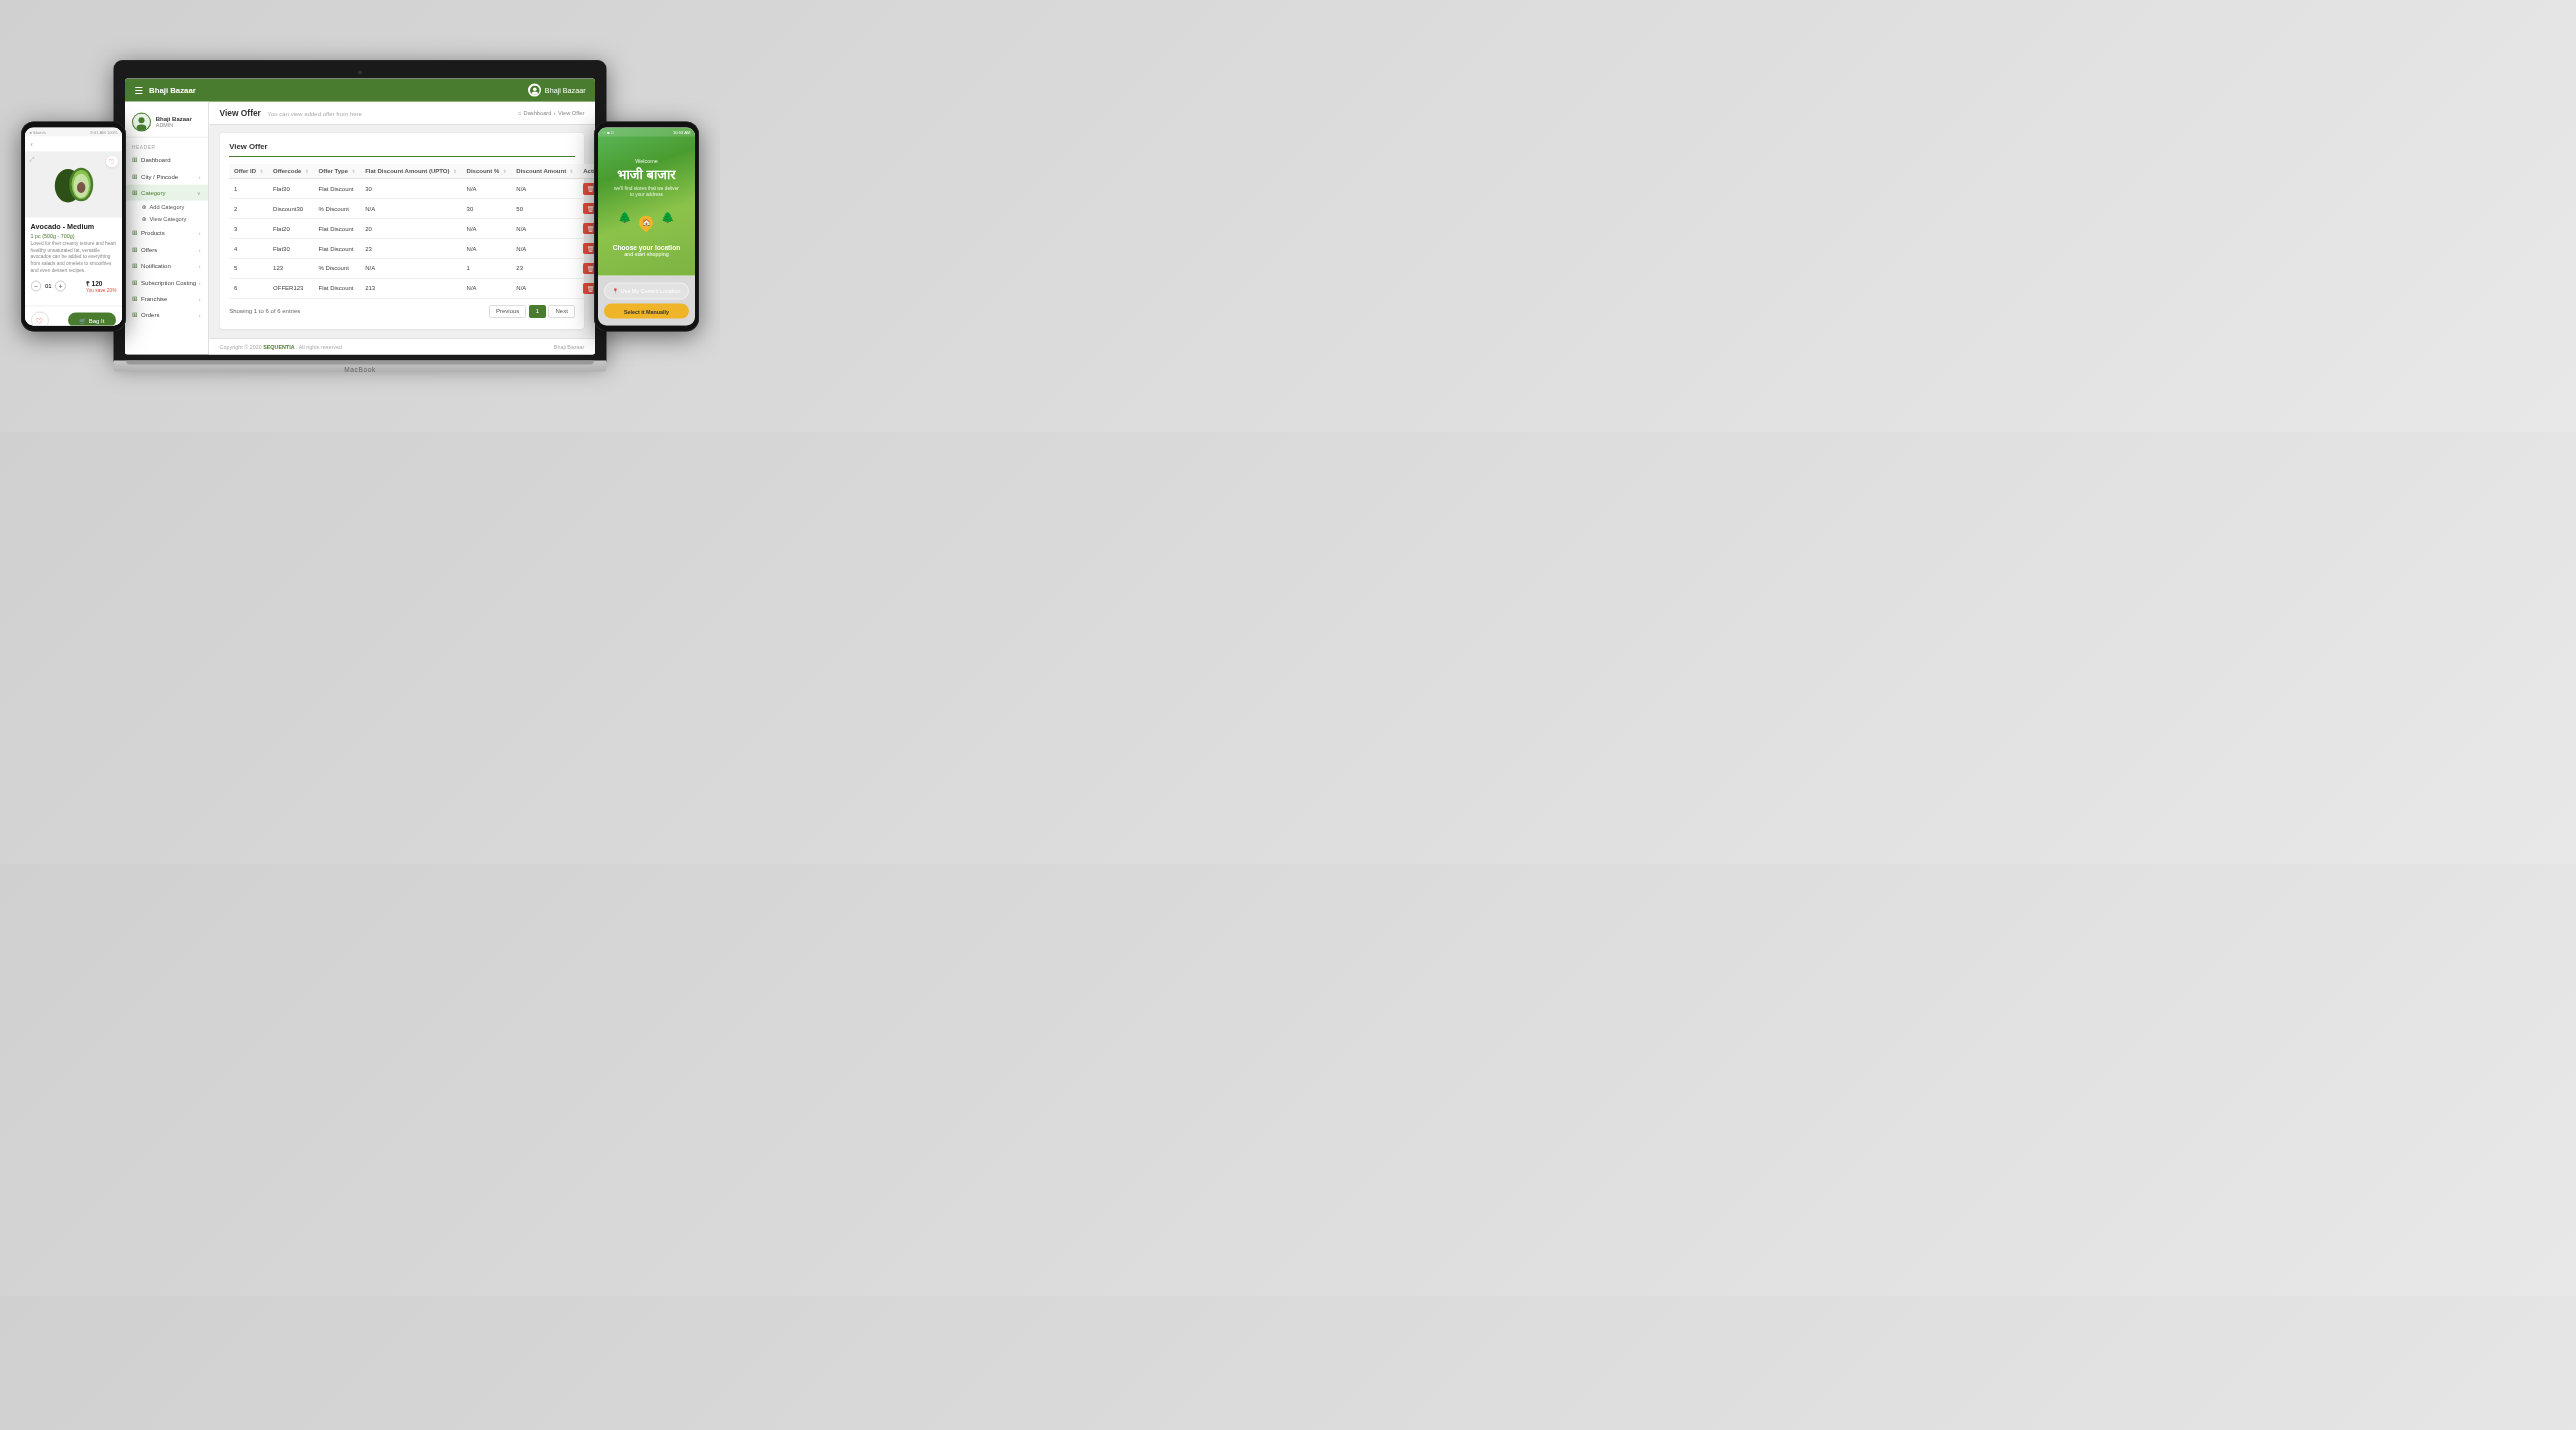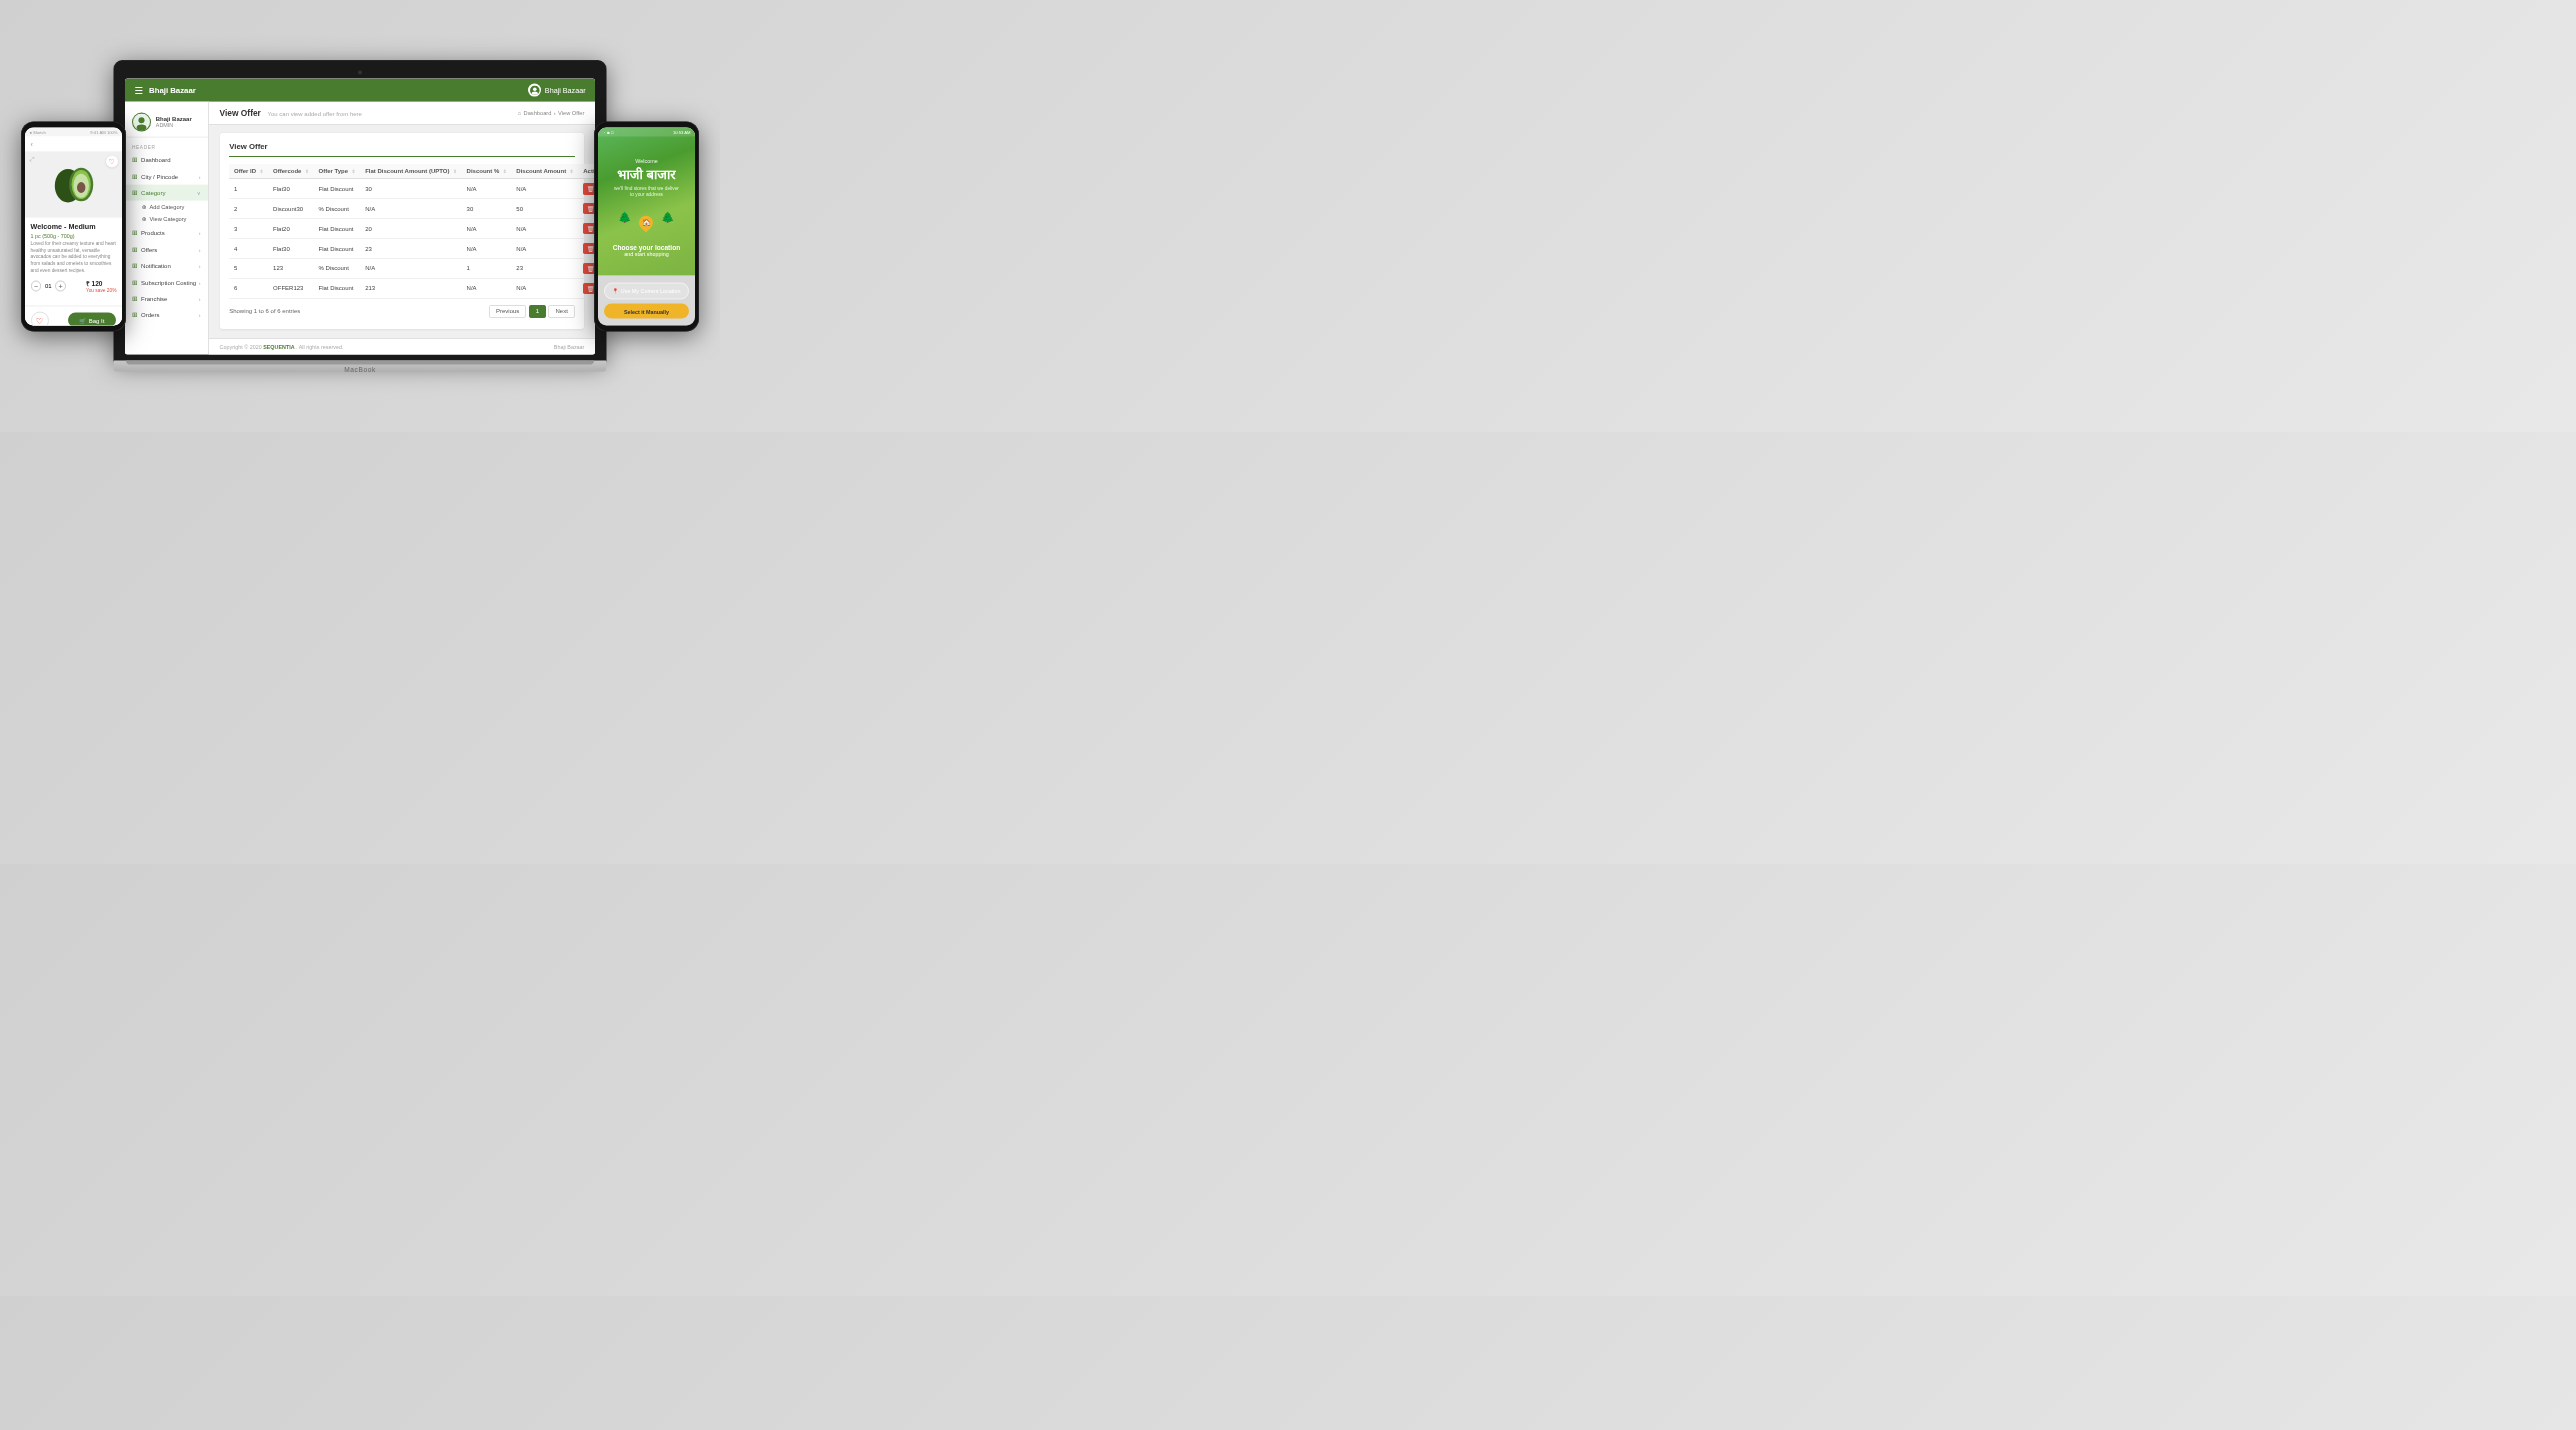--- a/index.html
+++ b/index.html
@@ -728,21 +728,21 @@
               <ellipse cx="52" cy="40" rx="16" ry="24" fill="#8bc34a"></ellipse>
 
               <ellipse cx="52" cy="42" rx="13" ry="20" fill="#c5e1a5"></ellipse>
 
               <ellipse cx="52" cy="45" rx="7" ry="9" fill="#795548"></ellipse>
             </svg>
             <div class="product-fav">♡</div>
           </div>
 
           <div class="product-info">
-            <div class="product-name">Welcome - Medium</div>
+            <div class="product-name">Avocado - Medium</div>
             <div class="product-qty">1 pc (500g - 700g)</div>
             <div class="product-desc">Loved for their creamy texture and heart healthy unsaturated fat, versatile avocados can be added to everything from salads and omelets to smoothies and even dessert recipes.</div>
 
             <div class="product-price-row">
               <div class="product-stepper">
                 <div class="stepper-btn">−</div>
                 <span>01</span>
                 <div class="stepper-btn">+</div>
               </div>
               <div>

